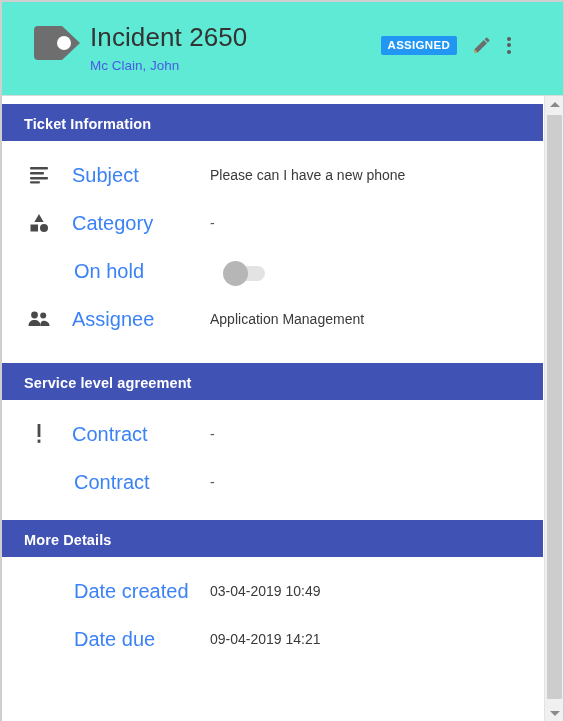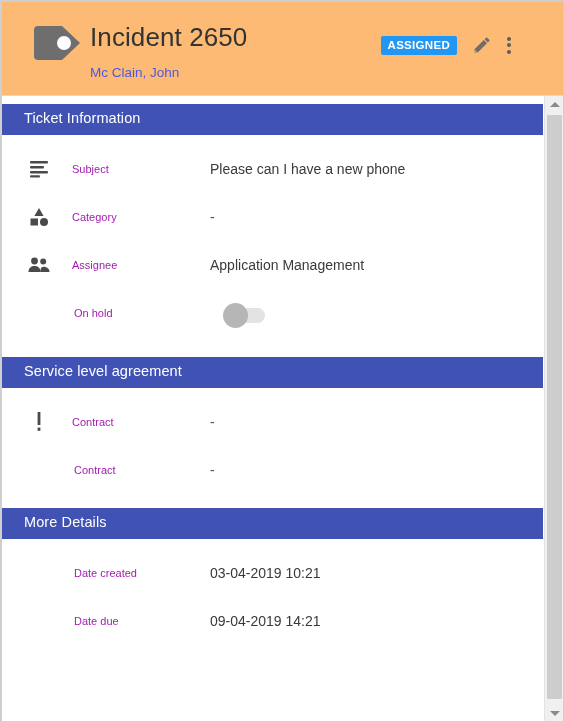--- a/index.html
+++ b/index.html
@@ -21,21 +21,21 @@
     border-left: 2px solid #cfcfcf;
     border-top: 2px solid #cfcfcf;
     border-right: 1px solid #cfcfcf;
     overflow: hidden;
   }
 
   
   .page-header {
     position: relative;
     height: 94px;
-    background: #fdba74;
+    background: #5eead4;
     border-bottom: 1px solid #dadada;
   }
 
   .tag-icon {
     position: absolute;
     left: 30px;
     top: 23px;
     width: 50px;
     height: 36px;
   }
@@ -49,21 +49,21 @@
   .page-title {
     font-size: 26px;
     font-weight: 400;
     color: #333333;
     line-height: 34px;
     letter-spacing: 0.1px;
     white-space: nowrap;
   }
 
   .page-subtitle {
-    margin-top: 10px;
+    margin-top: 3px;
     font-size: 13.5px;
     color: #4b5ae4;
     line-height: 18px;
     cursor: pointer;
     white-space: nowrap;
   }
 
   .header-actions {
     position: absolute;
     right: 52px;
@@ -125,22 +125,22 @@
     bottom: 0;
     background: #ffffff;
     padding-top: 8px;
     overflow: hidden;
   }
 
   .section-header {
     background: #4052b4;
     color: #ffffff;
     font-size: 14.5px;
-    font-weight: normal;
-    padding: 6px 0 8px 22px;
+    font-weight: bold;
+    padding: 12px 0 8px 22px;
     line-height: 17px;
     letter-spacing: 0.1px;
   }
 
   .section-body { padding: 0; }
 
   .field-row {
     position: relative;
     height: 48px;
     display: flex;
@@ -156,22 +156,22 @@
     width: 22px;
     height: 22px;
     display: flex;
     align-items: center;
     justify-content: center;
   }
 
   .field-label {
     position: absolute;
     left: 70px;
-    font-size: 11px;
-    color: #a21caf;
+    font-size: 20px;
+    color: #3b82f6;
     line-height: 18px;
     white-space: nowrap;
   }
   .field-label.indent { left: 72px; }
 
   .field-value {
     position: absolute;
     left: 208px;
     font-size: 14px;
     color: #3a3a3a;
@@ -313,37 +313,37 @@
               <svg width="20" height="20" viewBox="0 0 20 20" xmlns="http://www.w3.org/2000/svg">
                 <path d="M10 1 L14.6 9 L5.4 9 Z" fill="#4a4a4a"></path>
                 <rect x="1.5" y="11.5" width="7.5" height="7" fill="#4a4a4a"></rect>
                 <circle cx="15" cy="15" r="4" fill="#4a4a4a"></circle>
               </svg>
             </span>
             <span class="field-label">Category</span>
             <span class="field-value dash">-</span>
           </div>
           <div class="field-row">
+            <span class="field-label indent">On hold</span>
+            <span class="toggle">
+              <span class="track"></span>
+              <span class="knob"></span>
+            </span>
+          </div>
+          <div class="field-row">
             <span class="field-icon">
               <svg width="22" height="16" viewBox="0 0 22 16" xmlns="http://www.w3.org/2000/svg">
                 <circle cx="6.5" cy="4" r="3.4" fill="#4a4a4a"></circle>
                 <circle cx="15.2" cy="4.4" r="3" fill="#4a4a4a"></circle>
                 <path d="M0.5 15 c0 -4 2.8 -5.9 6 -5.9 c3.2 0 6 1.9 6 5.9 z" fill="#4a4a4a"></path>
                 <path d="M12.2 15 c0 -3.6 1.6 -5.3 3.3 -5.3 c2.7 0 6 1.4 6 5.3 z" fill="#4a4a4a"></path>
               </svg>
             </span>
             <span class="field-label">Assignee</span>
             <span class="field-value">Application Management</span>
-          </div>
-          <div class="field-row">
-            <span class="field-label indent">On hold</span>
-            <span class="toggle">
-              <span class="track"></span>
-              <span class="knob"></span>
-            </span>
           </div>
           <div class="spacer-md"></div>
         </div>
         <div class="section-header" style="background: rgb(64, 82, 180);">Service level agreement</div>
         <div class="section-body">
           <div class="field-row first">
             <span class="field-icon">
               <svg width="8" height="20" viewBox="0 0 8 20" xmlns="http://www.w3.org/2000/svg">
                 <rect x="2.6" y="0" width="2.8" height="13" fill="#4a4a4a"></rect>
                 <rect x="2.6" y="15.6" width="2.8" height="3.2" fill="#4a4a4a"></rect>
@@ -355,21 +355,21 @@
           <div class="field-row">
             <span class="field-label indent">Contract</span>
             <span class="field-value dash">-</span>
           </div>
           <div class="spacer-sm"></div>
         </div>
         <div class="section-header" style="background: rgb(64, 82, 180);">More Details</div>
         <div class="section-body">
           <div class="field-row first">
             <span class="field-label indent">Date created</span>
-            <span class="field-value">03-04-2019 10:21</span>
+            <span class="field-value">03-04-2019 10:49</span>
           </div>
           <div class="field-row">
             <span class="field-label indent">Date due</span>
             <span class="field-value">09-04-2019 14:21</span>
           </div>
           <div class="spacer-sm"></div>
         </div>
       </div>
 
     <div class="scrollbar">

